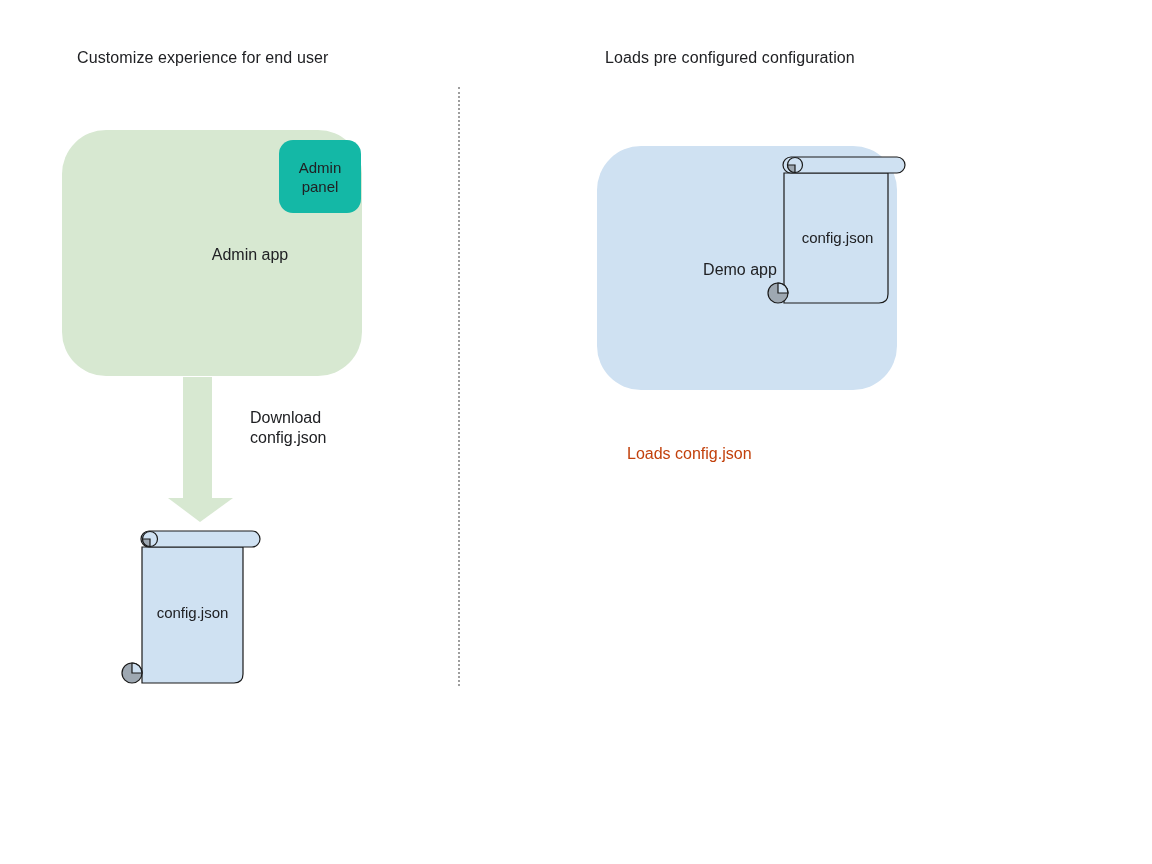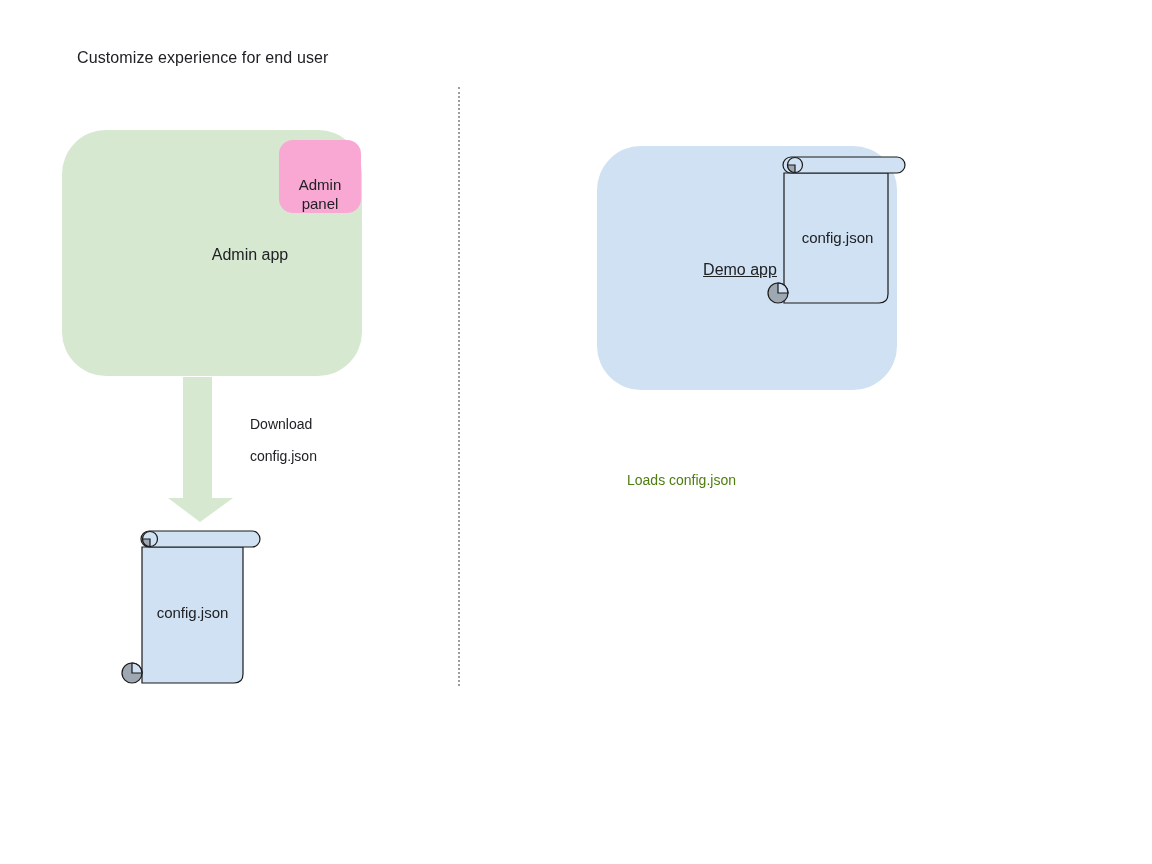--- a/index.html
+++ b/index.html
@@ -9,40 +9,41 @@
   }
   .abs{position:absolute;}
   .title{font-size:16px;letter-spacing:0.1px;}
   .app-box{border-radius:44px;}
   .panel{
     left:279px;top:140px;width:82px;height:73px;border-radius:14px;
     display:flex;align-items:center;justify-content:center;
     text-align:center;font-size:15px;line-height:19px;
   }
   .app-label{font-size:16px;padding-left:38px;}
-  .caption{font-size:14px;line-height:32px;white-space:pre-line;}
+  .caption{font-size:16px;line-height:20px;white-space:pre-line;}
   .file-label{font-size:15px;width:125px;text-align:center;}
   .divider{
     left:458px;top:87px;height:599px;width:0;
     border-left:2px dotted #9E9E9E;
   }
   svg{display:block;}
 </style>
 </head>
 <body>
 
 <div class="canvas" style="background-color: rgb(255, 255, 255);">
 
   <div class="abs title" style="left: 77px; top: 49px; color: rgb(32, 33, 36);">Customize experience for end user</div>
+  <div class="abs title" style="left: 605px; top: 49px; color: rgb(32, 33, 36);">Loads pre configured configuration</div>
 
   <div class="abs divider" style="border-color: rgb(158, 158, 158);"></div>
 
   <div class="abs app-box" style="left: 62px; top: 130px; width: 300px; height: 246px; background-color: rgb(215, 232, 209);"></div>
 
-  <div class="abs panel" style="background-color: #f9a8d4; align-items: flex-end;">
+  <div class="abs panel" style="background-color: #14b8a6;">
     <span style="color: rgb(32, 33, 36);">Admin panel</span>
   </div>
 
   <div class="abs app-label" style="left: 62px; top: 246px; width: 300px; text-align: center; color: rgb(32, 33, 36);">Admin app</div>
 
   <svg class="abs" style="left:165px;top:375px;" width="75" height="150" viewBox="0 0 75 150">
     <polygon points="18,2 47,2 47,123 68,123 35,147 3,123 18,123" style="fill: rgb(215, 232, 209);"></polygon>
   </svg>
 
   <div class="abs caption" style="left: 250px; top: 408px; color: rgb(32, 33, 36);">Download
@@ -67,19 +68,19 @@
       <path d="M19,23 H123 V144 Q123,153 114,153 H19 Z" style="fill: rgb(207, 225, 242);"></path>
       <rect x="18" y="7" width="122" height="16" rx="8" style="fill: rgb(207, 225, 242);"></rect>
       <circle cx="30" cy="15" r="7.5" style="fill: rgb(207, 225, 242);"></circle>
       <path d="M30,15 L22.5,15 A7.5,7.5 0 0 0 30,22.5 Z" style="fill: rgb(158, 168, 178);"></path>
       <circle cx="13" cy="143" r="10" style="fill: rgb(158, 168, 178);"></circle>
       <path d="M13,143 L13,133 A10,10 0 0 1 23,143 Z" style="fill: rgb(207, 225, 242);"></path>
     </g>
   </svg>
   <div class="abs file-label" style="left: 775px; top: 229px; color: rgb(32, 33, 36);">config.json</div>
 
-  <div class="abs app-label" style="left: 627px; top: 261px; width: 150px; text-align: center; color: rgb(32, 33, 36); text-decoration: underline;">Demo app</div>
+  <div class="abs app-label" style="left: 627px; top: 261px; width: 150px; text-align: center; color: rgb(32, 33, 36);">Demo app</div>
 
-  <div class="abs caption" style="left: 627px; top: 464px; color: #4d7c0f;">Loads config.json</div>
+  <div class="abs caption" style="left: 627px; top: 444px; color: #c2410c;">Loads config.json</div>
 
   <div class="abs" style="left: 0px; top: 841px; width: 28px; height: 23px; background-color: rgb(62, 99, 221);"></div>
 
 </div>
 
 </body></html>

